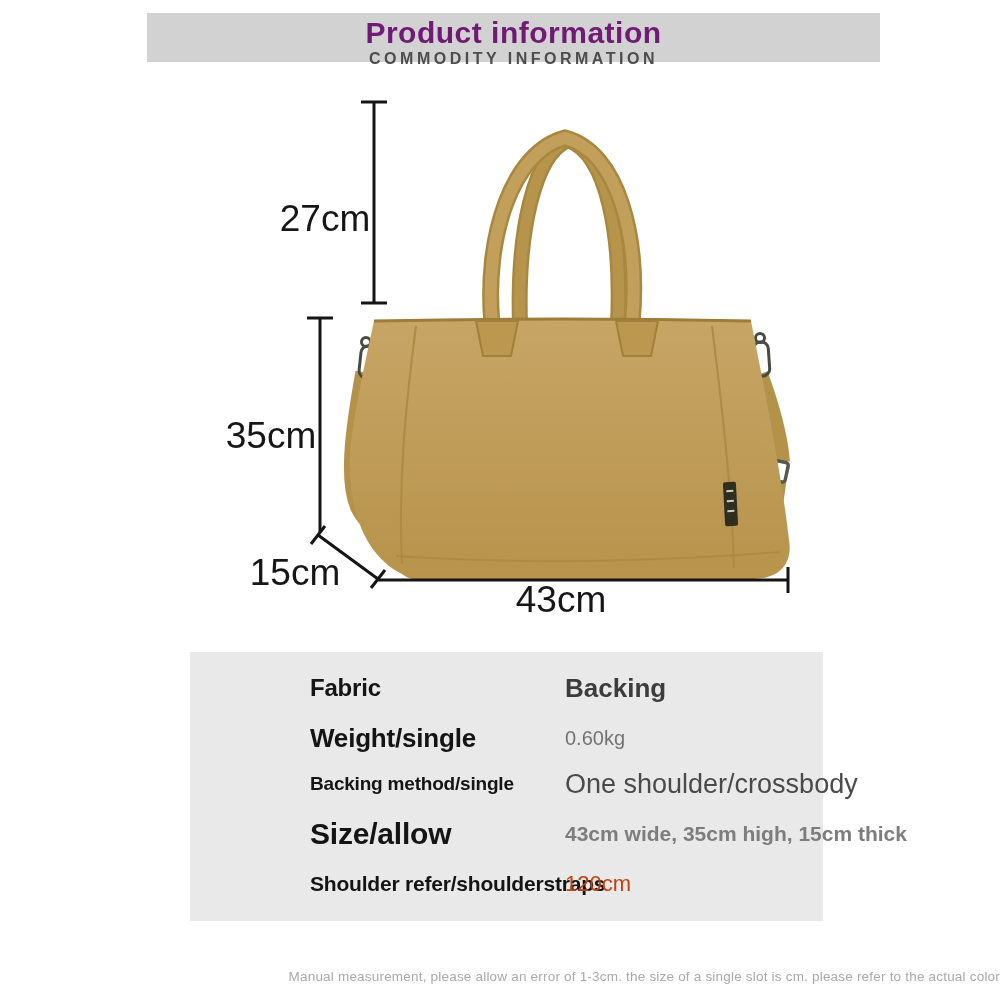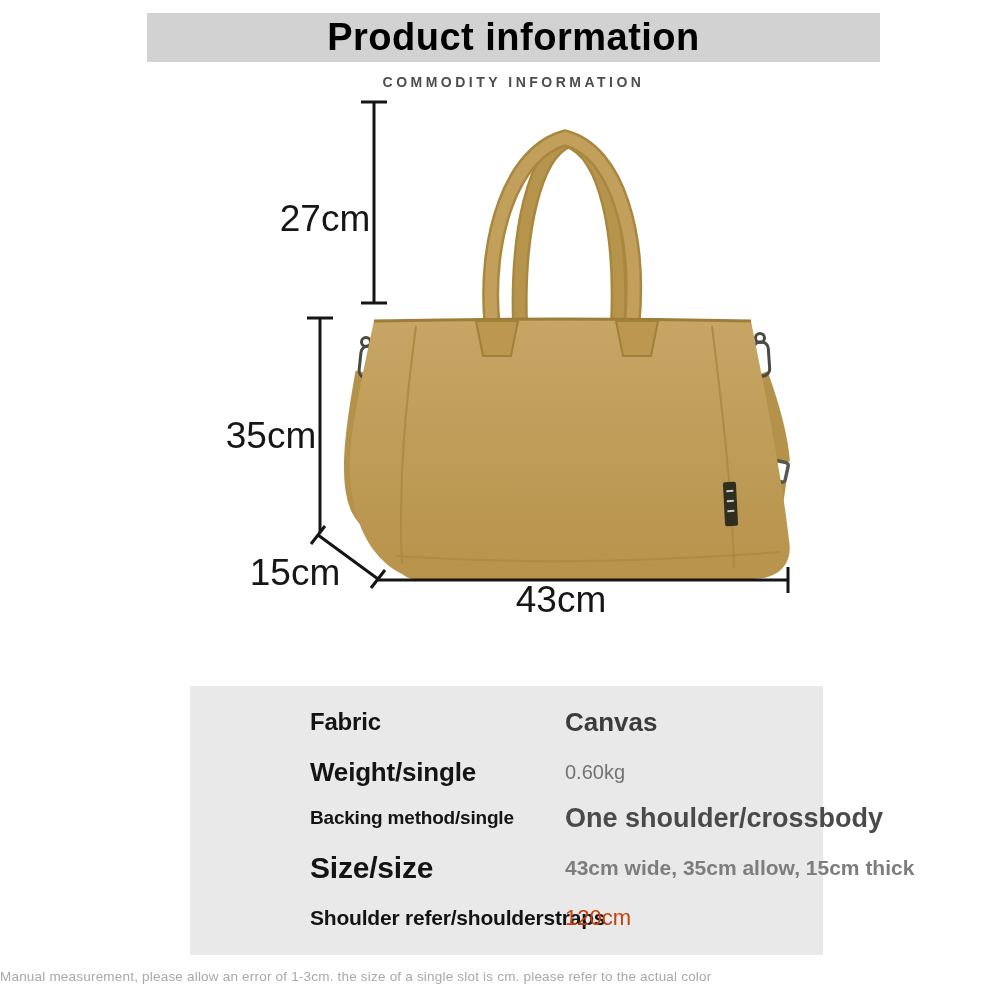--- a/index.html
+++ b/index.html
@@ -2,44 +2,44 @@
 <html><head>
 <meta charset="utf-8">
 <style>
   html,body{margin:0;padding:0}
   body{
     width:1000px;height:1000px;position:relative;background:#ffffff;
     font-family:"Liberation Sans", sans-serif;overflow:hidden;
   }
   
   .band{position:absolute;left:147px;top:13px;width:733px;height:49px;background:#d2d2d2;text-align:center}
-  .title{font-size:38px;font-weight:bold;color:#000000;line-height:1;padding-top:5px;letter-spacing:.5px}
-  .subtitle{font-size:14px;color:#4d4d4d;letter-spacing:3.5px;margin-top:18px;font-weight:bold}
+  .title{font-size:30px;font-weight:bold;color:#701a75;line-height:1;padding-top:5px;letter-spacing:.5px}
+  .subtitle{font-size:16px;color:#4d4d4d;letter-spacing:3.5px;margin-top:2px;font-weight:bold}
   
   .figure{position:absolute;left:0;top:0;width:1000px;height:660px}
   svg text.dim{font-family:"Liberation Sans", sans-serif;font-size:37px;fill:#161616}
   
-  .spec{position:absolute;left:190px;top:686px;width:633px;height:269px;background:#e9e9e9}
+  .spec{position:absolute;left:190px;top:652px;width:633px;height:269px;background:#e9e9e9}
   .row{position:absolute;left:0;right:0;height:0}
   .row .lab,.row .val{position:absolute;top:0;transform:translateY(-50%);white-space:nowrap;color:#141414}
   .row .lab{left:120px;font-weight:bold;letter-spacing:-.2px}
   .row .val{left:375px}
   .r1{top:36px}.r2{top:86px}.r3{top:132px}.r4{top:182px}.r5{top:232px}
   .r1 .lab{font-size:24px}
   .r1 .val{font-size:26px;font-weight:bold;color:#3c3c3c}
   .r2 .lab{font-size:26px}
   .r2 .val{font-size:20px;color:#737373}
   .r3 .lab{font-size:19px}
-  .r3 .val{font-size:27px;font-weight:bold;color:#4a4a4a}
+  .r3 .val{font-size:27px;font-weight:normal;color:#4a4a4a}
   .r4 .lab{font-size:30px}
   .r4 .val{font-size:21px;font-weight:bold;color:#7d7d7d}
   .r5 .lab{font-size:21px}
   .r5 .val{font-size:22px;color:#c2410c}
   
-  .disclaimer{position:absolute;top:969px;left:0;width:1000px;text-align:left;
+  .disclaimer{position:absolute;top:969px;left:0;width:1000px;text-align:right;
     font-size:13.5px;color:#a9a9a9;letter-spacing:.2px}
 </style>
 </head>
 <body>
 
 <header class="band">
   <div class="title">Product information</div>
   <div class="subtitle">COMMODITY INFORMATION</div>
 </header>
 
@@ -124,33 +124,33 @@
     <text class="dim" x="313" y="219" text-anchor="middle">27cm</text>
     <text class="dim" x="259" y="436" text-anchor="middle">35cm</text>
     <text class="dim" x="283" y="573" text-anchor="middle">15cm</text>
     <text class="dim" x="549" y="600" text-anchor="middle">43cm</text>
   </svg>
 </figure>
 
 <section class="spec">
   <div class="row r1">
     <span class="lab">Fabric</span>
-    <span class="val">Canvas</span>
+    <span class="val">Backing</span>
   </div>
   <div class="row r2">
     <span class="lab">Weight/single</span>
     <span class="val">0.60kg</span>
   </div>
   <div class="row r3">
     <span class="lab">Backing method/single</span>
     <span class="val">One shoulder/crossbody</span>
   </div>
   <div class="row r4">
-    <span class="lab">Size/size</span>
-    <span class="val">43cm wide, 35cm allow, 15cm thick</span>
+    <span class="lab">Size/allow</span>
+    <span class="val">43cm wide, 35cm high, 15cm thick</span>
   </div>
   <div class="row r5">
     <span class="lab">Shoulder refer/shoulderstraps</span>
     <span class="val">120cm</span>
   </div>
 </section>
 
 <footer class="disclaimer">Manual measurement, please allow an error of 1-3cm. the size of a single slot is cm. please refer to the actual color</footer>
 
 </body></html>

